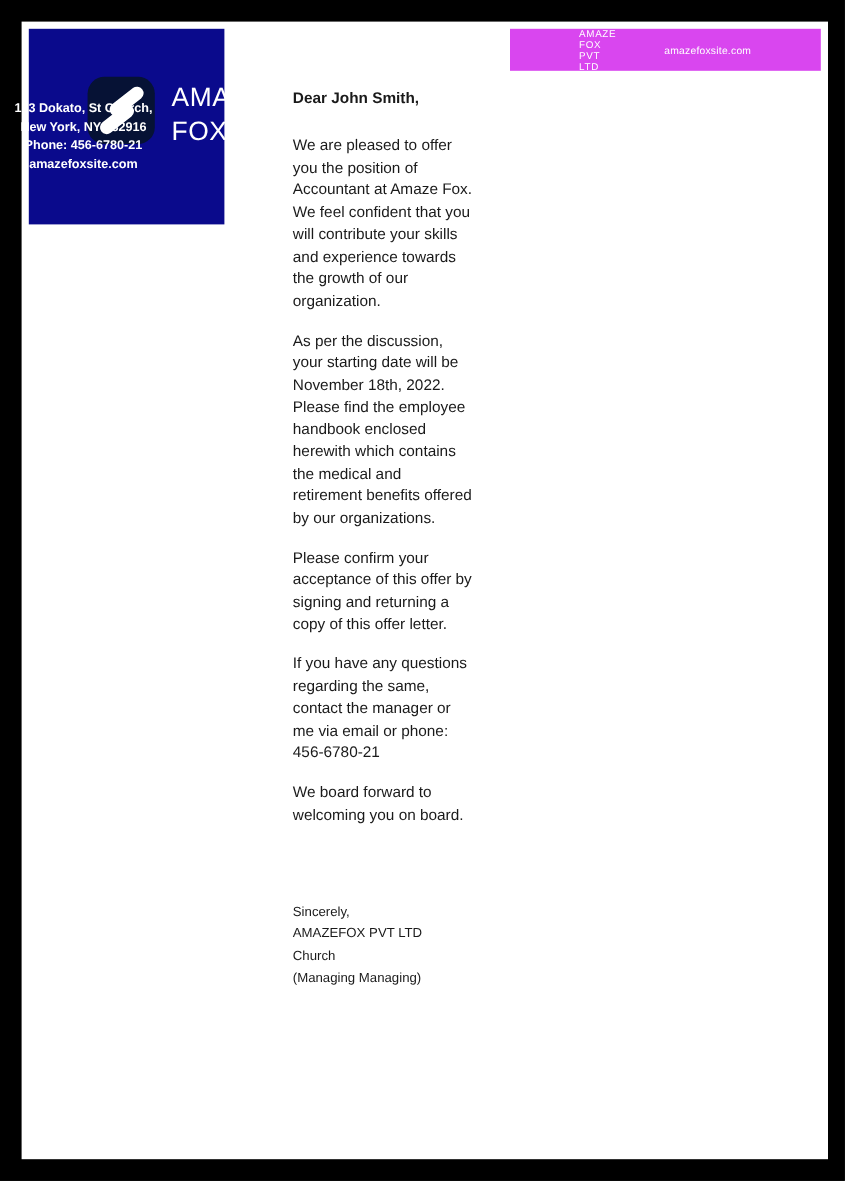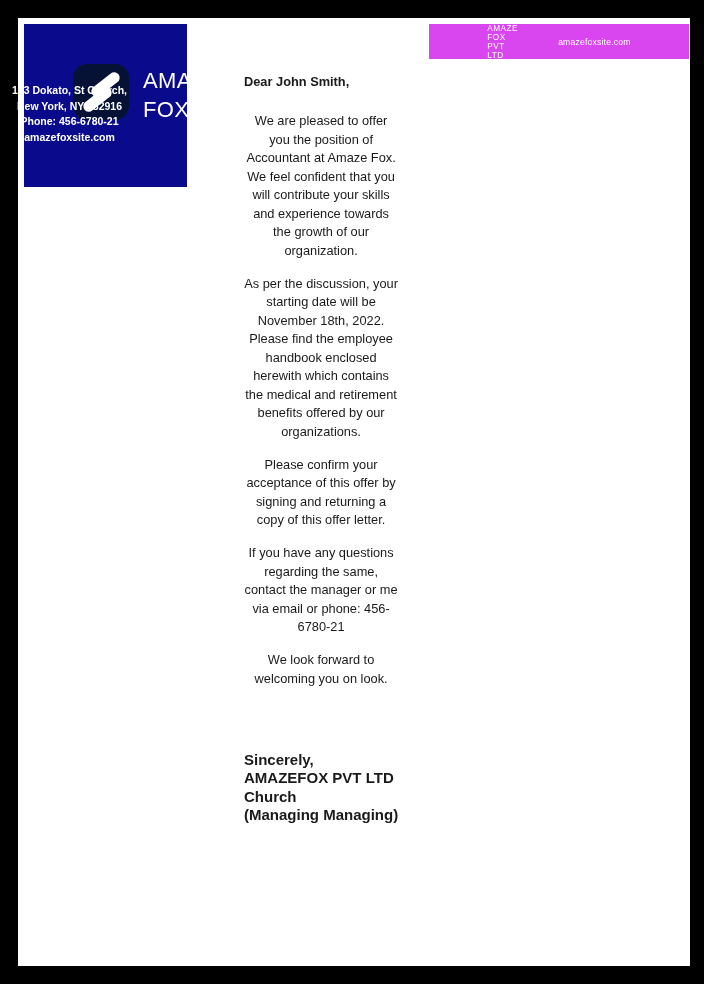--- a/index.html
+++ b/index.html
@@ -104,27 +104,26 @@
     font-weight: bold;
     line-height: 18px;
     margin-bottom: 21px;
   }
 
   .para {
     font-size: 12.8px;
     line-height: 18.5px;
     margin-bottom: 14.5px;
     max-width: 566px;
-    text-align: center;
   }
 
   .signoff {
     margin-top: 63px;
-    font-size: 15px;
-    font-weight: bold;
+    font-size: 11px;
+    font-weight: normal;
     line-height: 18.3px;
   }
   .signoff div { white-space: nowrap; }
 
   
   .letter-footer {
     flex: 0 0 35px;
     height: 35px;
     background: #d946ef;
     display: flex;
@@ -162,21 +161,21 @@
       </div>
     </div>
 
     <div class="letter-body">
       <div class="salutation">Dear John Smith,</div>
 
       <p class="para">We are pleased to offer you the position of Accountant at Amaze Fox. We feel confident that you will contribute your skills and experience towards the growth of our organization.</p>
       <p class="para">As per the discussion, your starting date will be November 18th, 2022. Please find the employee handbook enclosed herewith which contains the medical and retirement benefits offered by our organizations.</p>
       <p class="para">Please confirm your acceptance of this offer by signing and returning a copy of this offer letter.</p>
       <p class="para">If you have any questions regarding the same, contact the manager or me via email or phone: 456-6780-21</p>
-      <p class="para">We look forward to welcoming you on look.</p>
+      <p class="para">We board forward to welcoming you on board.</p>
 
       <div class="signoff">
         <div>Sincerely,</div>
         <div>AMAZEFOX PVT LTD</div>
         <div>Church</div>
         <div>(Managing Managing)</div>
       </div>
     </div>
 
     <div class="letter-footer">

